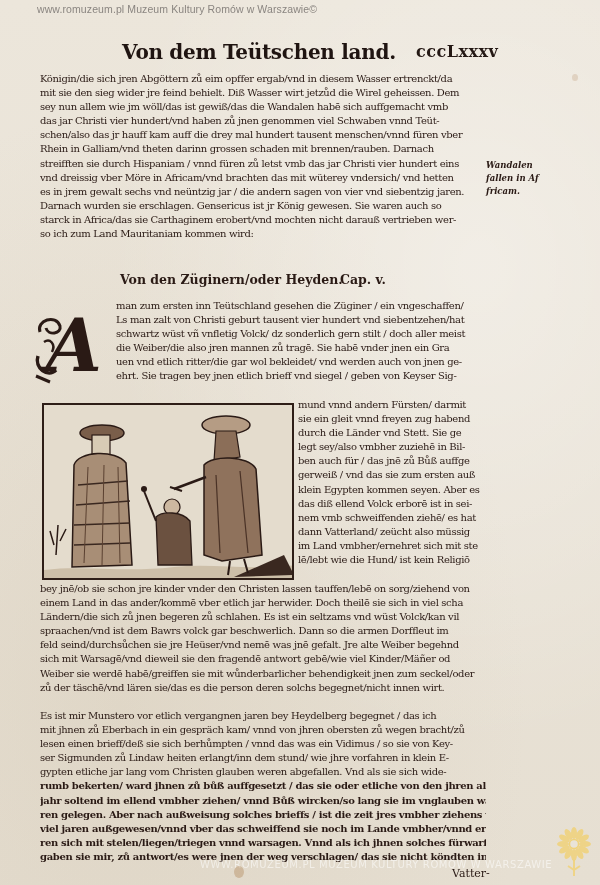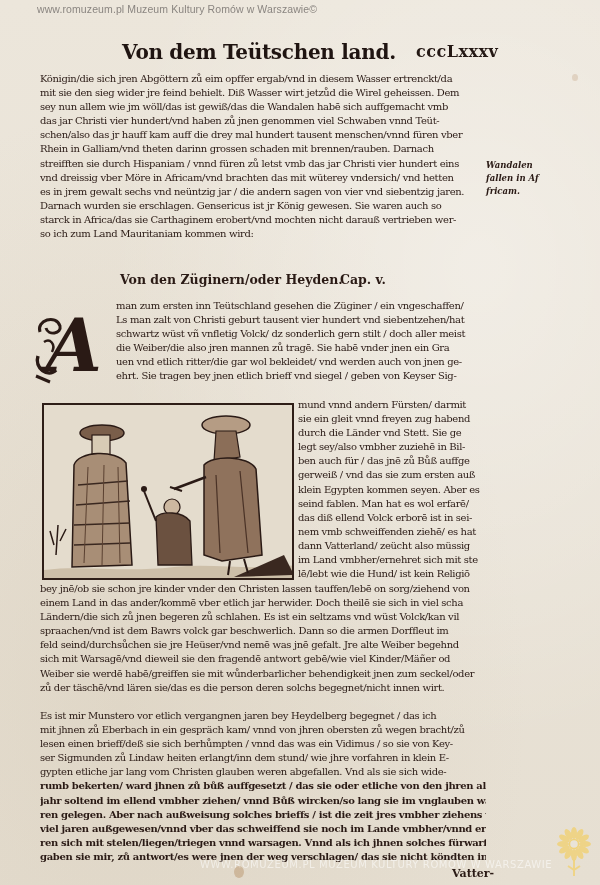--- a/index.html
+++ b/index.html
@@ -65,21 +65,21 @@
   }
   .woodcut svg { position:absolute; left:0; top:0; }
   .right-col { position:absolute; left:298px; width:190px; }
   .watermark-bottom {
     position:absolute; left:200px; top:859px;
     font-family:"DejaVu Sans", sans-serif; font-size:10px; color:rgba(255,255,255,0.55);
     letter-spacing:0.6px; white-space:nowrap;
   }
   .catchword {
     position:absolute; left:452px; top:867px;
-    font-family:"DejaVu Serif", serif; font-size:11px; font-weight:bold; color:#2a1a15;
+    font-family:"DejaVu Serif", serif; font-size:11px; font-weight:normal; color:#2a1a15;
   }
   .logo { position:absolute; left:556px; top:826px; width:36px; height:52px; }
   .stain { position:absolute; border-radius:50%; background:rgba(170,120,70,0.35); }
 </style>
 </head>
 <body>
 
 <div class="watermark-top">www.romuzeum.pl  Muzeum Kultury Romów w Warszawie©</div>
 
 <div class="running-head">
@@ -162,21 +162,20 @@
 </div>
 
 <div class="text-block right-col" style="top:398px;">
   <div class="line">mund vnnd andern Fürsten/ darmit</div>
   <div class="line">sie ein gleit vnnd freyen zug habend</div>
   <div class="line">durch die Länder vnd Stett. Sie ge</div>
   <div class="line">legt sey/also vmbher zuziehē in Bil-</div>
   <div class="line">ben auch für / das jnē zů Bůß auffge</div>
   <div class="line">gerweiß / vnd das sie zum ersten auß</div>
   <div class="line">klein Egypten kommen seyen. Aber es</div>
-  <div class="line">seind fablen. Man hat es wol erfarē/</div>
   <div class="line">das diß ellend Volck erborē ist in sei-</div>
   <div class="line">nem vmb schweiffenden ziehē/ es hat</div>
   <div class="line">dann Vatterland/ zeücht also müssig</div>
   <div class="line">im Land vmbher/ernehret sich mit ste</div>
   <div class="line">lē/lebt wie die Hund/ ist kein Religiō</div>
 </div>
 
 <div class="text-block" style="top:582px;">
   <div class="line">bey jnē/ob sie schon jre kinder vnder den Christen lassen tauffen/lebē on sorg/ziehend von</div>
   <div class="line">einem Land in das ander/kommē vber etlich jar herwider. Doch theilē sie sich in viel scha</div>

